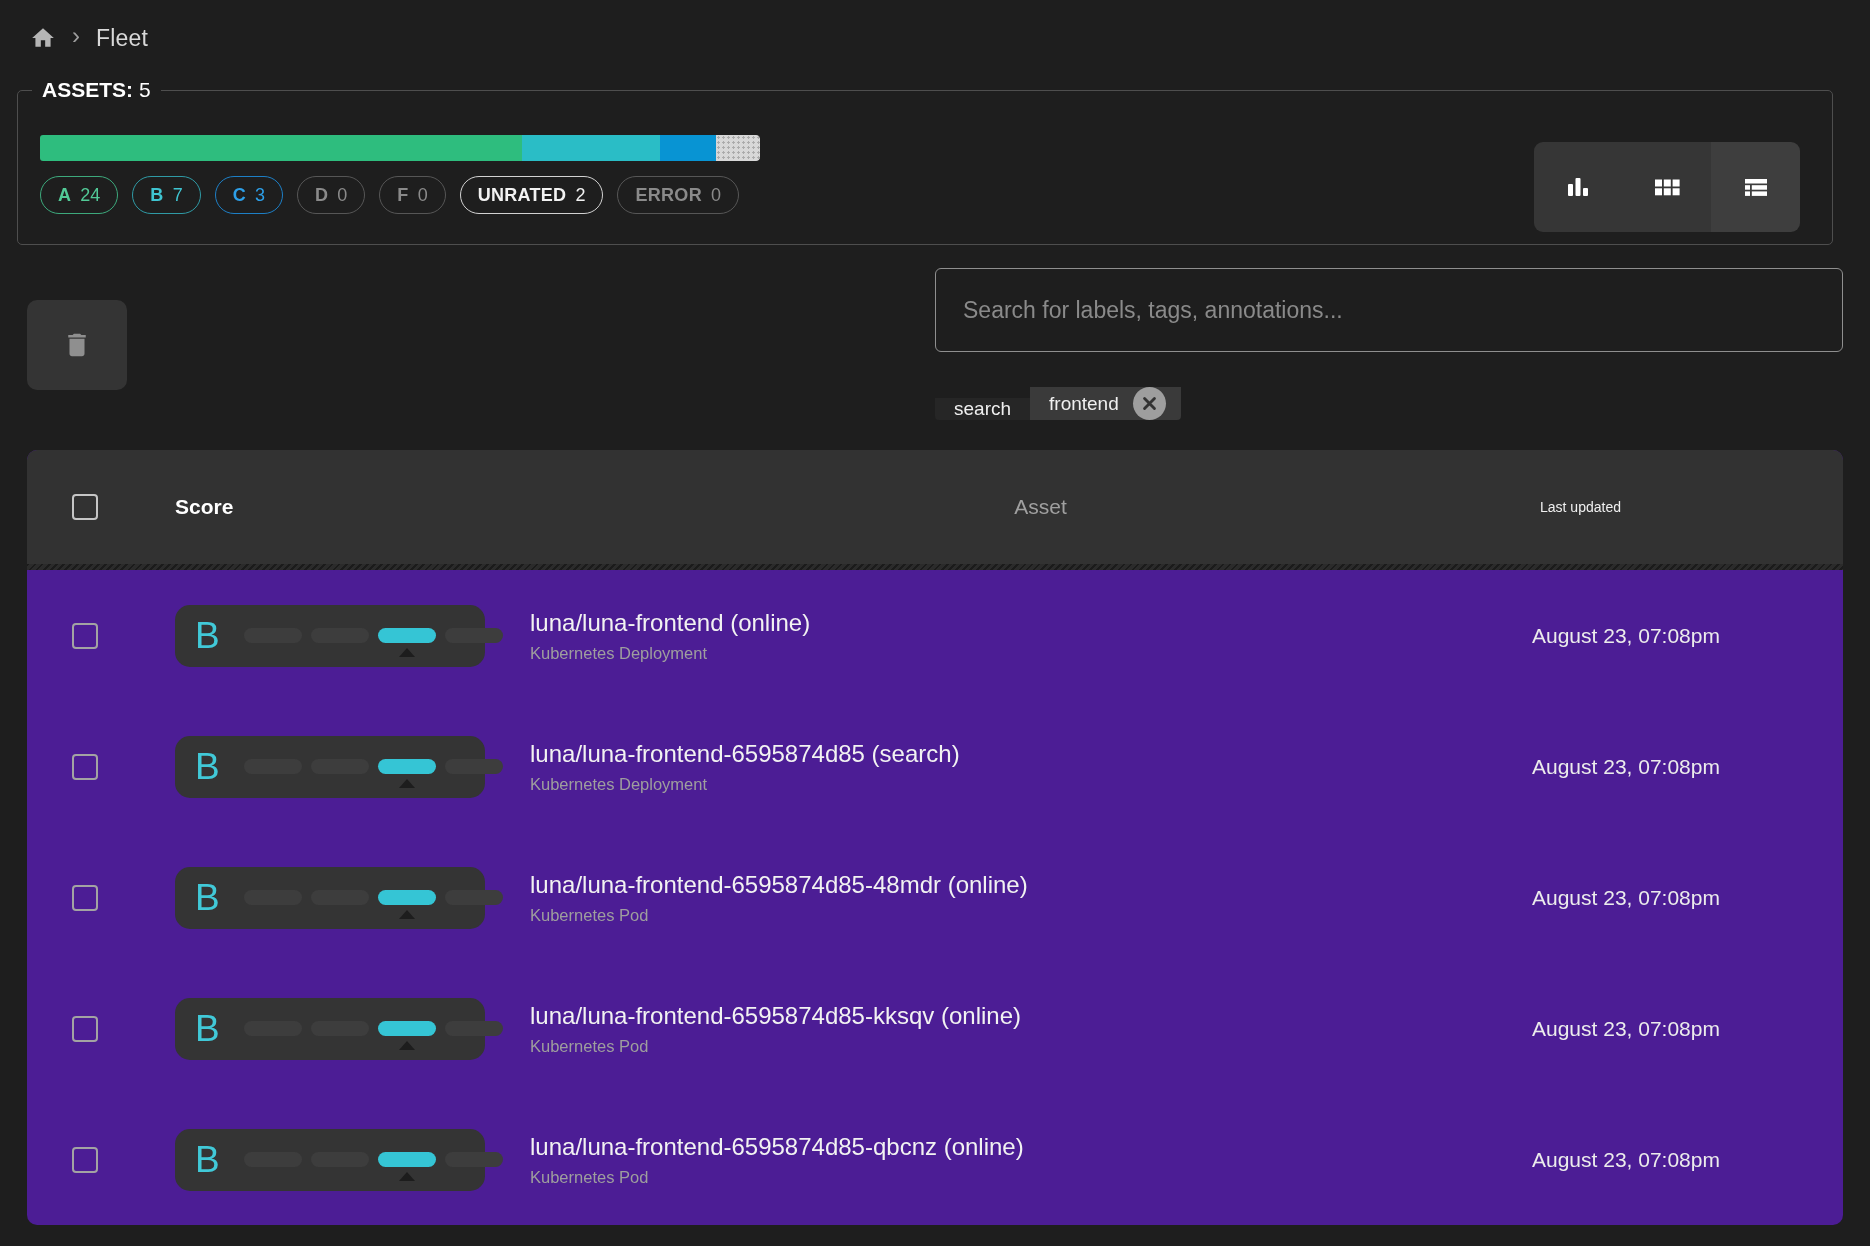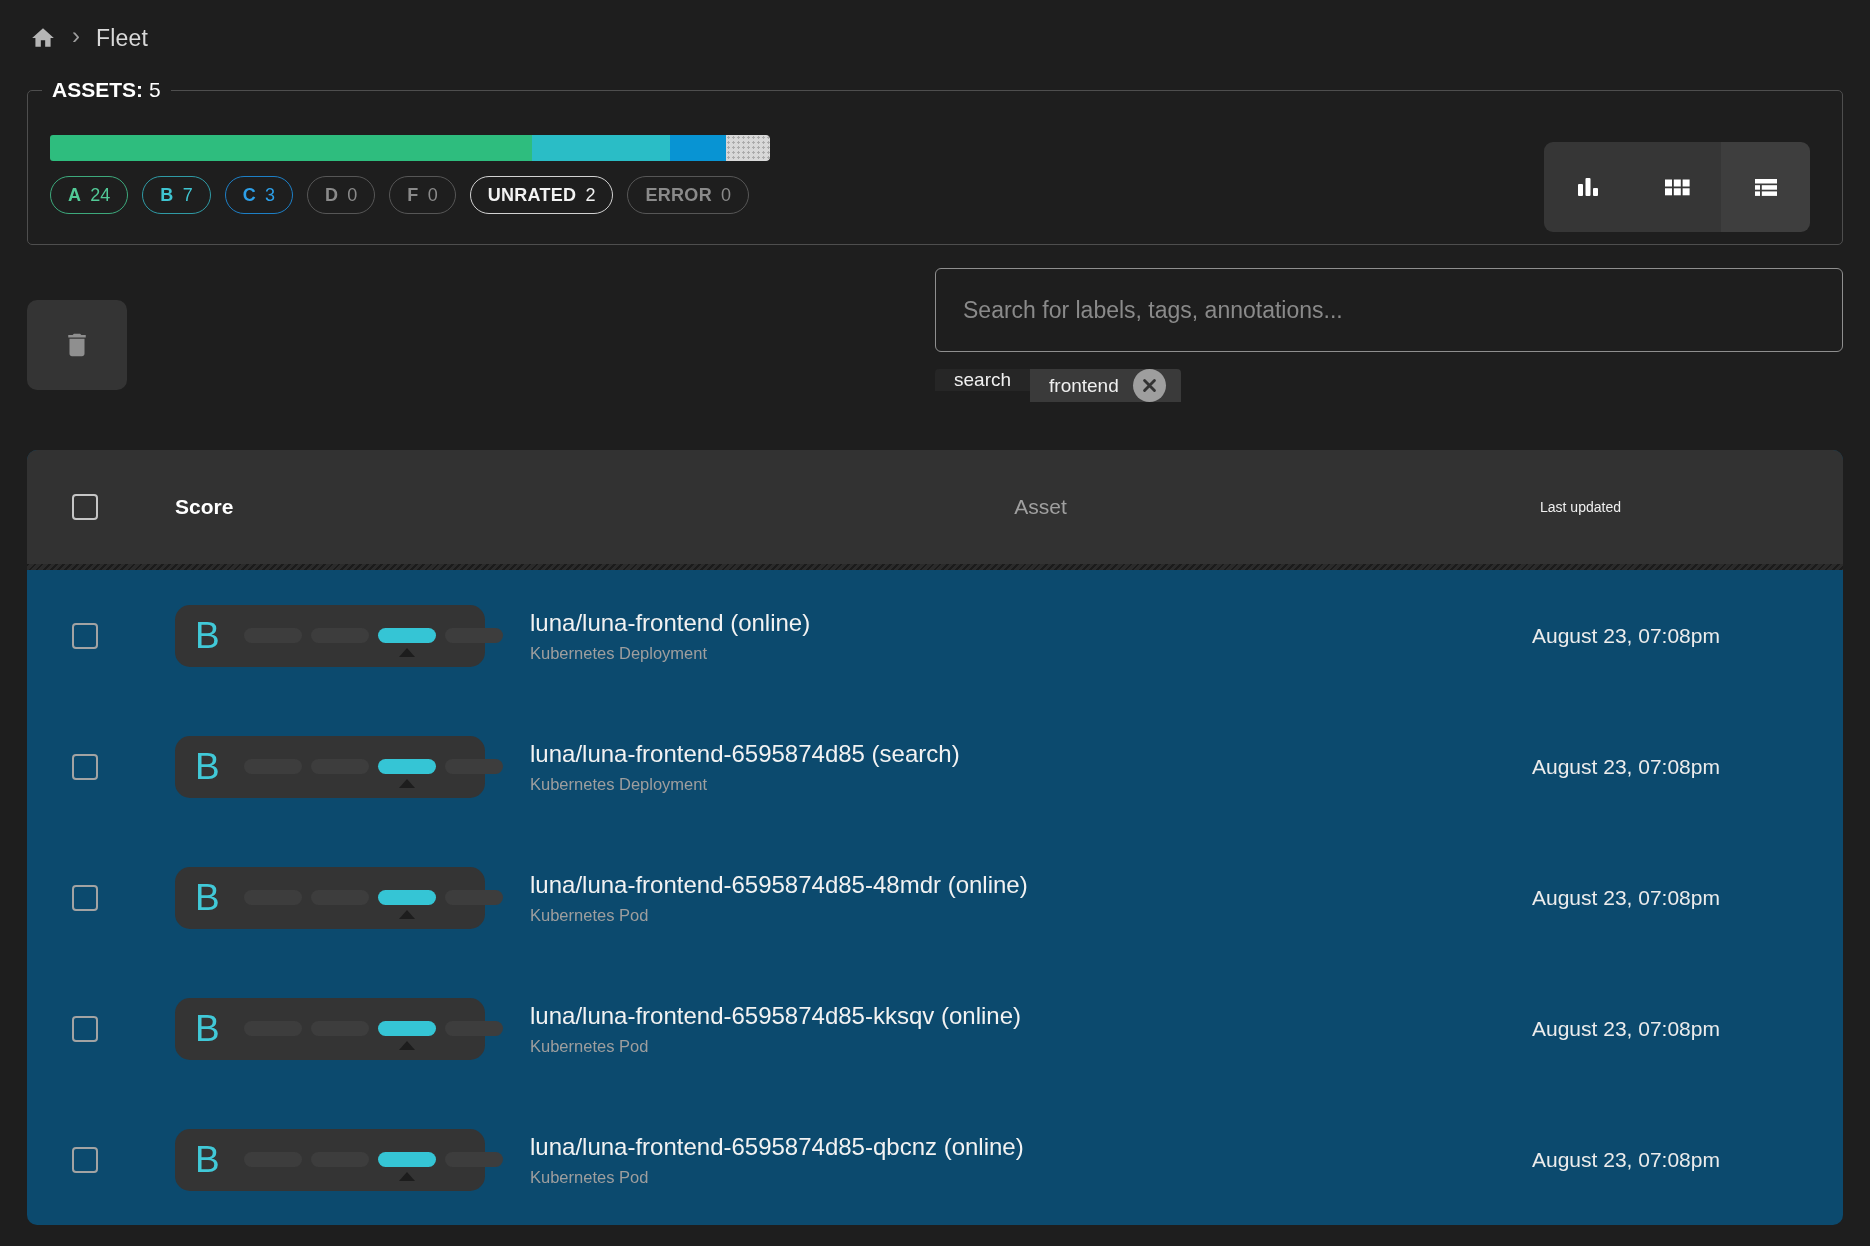--- a/index.html
+++ b/index.html
@@ -12,21 +12,21 @@
     overflow:hidden;
   }
 
   
   .breadcrumb { position:absolute; left:30px; top:24px; display:flex; align-items:center; gap:16px; }
   .breadcrumb .chev { color:#9e9e9e; font-size:24px; line-height:1; padding-bottom:4px; }
   .breadcrumb .crumb-current { color:#d9d9d9; font-size:23px; letter-spacing:.2px; }
 
   
   fieldset.assets {
-    position:absolute; left:27px; top:78px; width:1816px; height:167px;
+    position:absolute; left:17px; top:78px; width:1816px; height:167px;
     border:1px solid #4e4e4e; border-radius:5px;
   }
   fieldset.assets legend {
     margin-left:14px; padding:0 10px; font-size:21px; color:#fff;
   }
   legend .legend-label { font-weight:bold; }
   legend .legend-count { font-weight:normal; margin-left:6px; }
 
   .score-bar {
     position:absolute; left:22px; top:33px; width:720px; height:26px;
@@ -77,39 +77,39 @@
   .search-input {
     position:absolute; left:935px; top:268px; width:908px; height:84px;
     background:transparent; border:1px solid #8f8f8f; border-radius:6px;
     color:#e0e0e0; font-size:23px; padding:0 27px; outline:none;
     font-family:"Liberation Sans", sans-serif;
   }
   .search-input::placeholder { color:#8a8a8a; }
 
   .filter-chip {
     position:absolute; left:935px; top:369px; height:51px;
-    display:inline-flex; border-radius:4px; overflow:hidden; align-items:flex-start;
+    display:inline-flex; border-radius:4px; overflow:hidden; align-items:flex-end;
   }
   .chip-key {
     background:#262626; color:#f0f0f0; font-size:19px;
     display:flex; align-items:center; padding:0 19px;
   }
   .chip-value {
     background:#3a3a3a; color:#f0f0f0; font-size:19px;
     display:flex; align-items:center; gap:14px; padding:0 15px 0 19px;
   }
   .chip-close {
     width:33px; height:33px; border-radius:50%; background:#9e9e9e;
     border:none; cursor:pointer; display:flex; align-items:center; justify-content:center;
   }
 
   
   .asset-table {
     position:absolute; left:27px; top:450px; width:1816px; height:775px;
-    background:#0c4a6e; border-radius:10px; overflow:hidden;
+    background:#4c1d95; border-radius:10px; overflow:hidden;
   }
   .thead { height:114px; background:#323232; display:flex; align-items:center; }
   .table-divider {
     height:6px;
     background:repeating-linear-gradient(135deg, #1b1b1b 0 2px, #2b2b2b 2px 5px);
   }
   .trow { height:131px; display:flex; align-items:center; cursor:pointer; }
 
   .col-check   { flex:0 0 148px; padding-left:45px; display:flex; align-items:center; }
   .col-score   { flex:0 0 355px; display:flex; align-items:center; }

